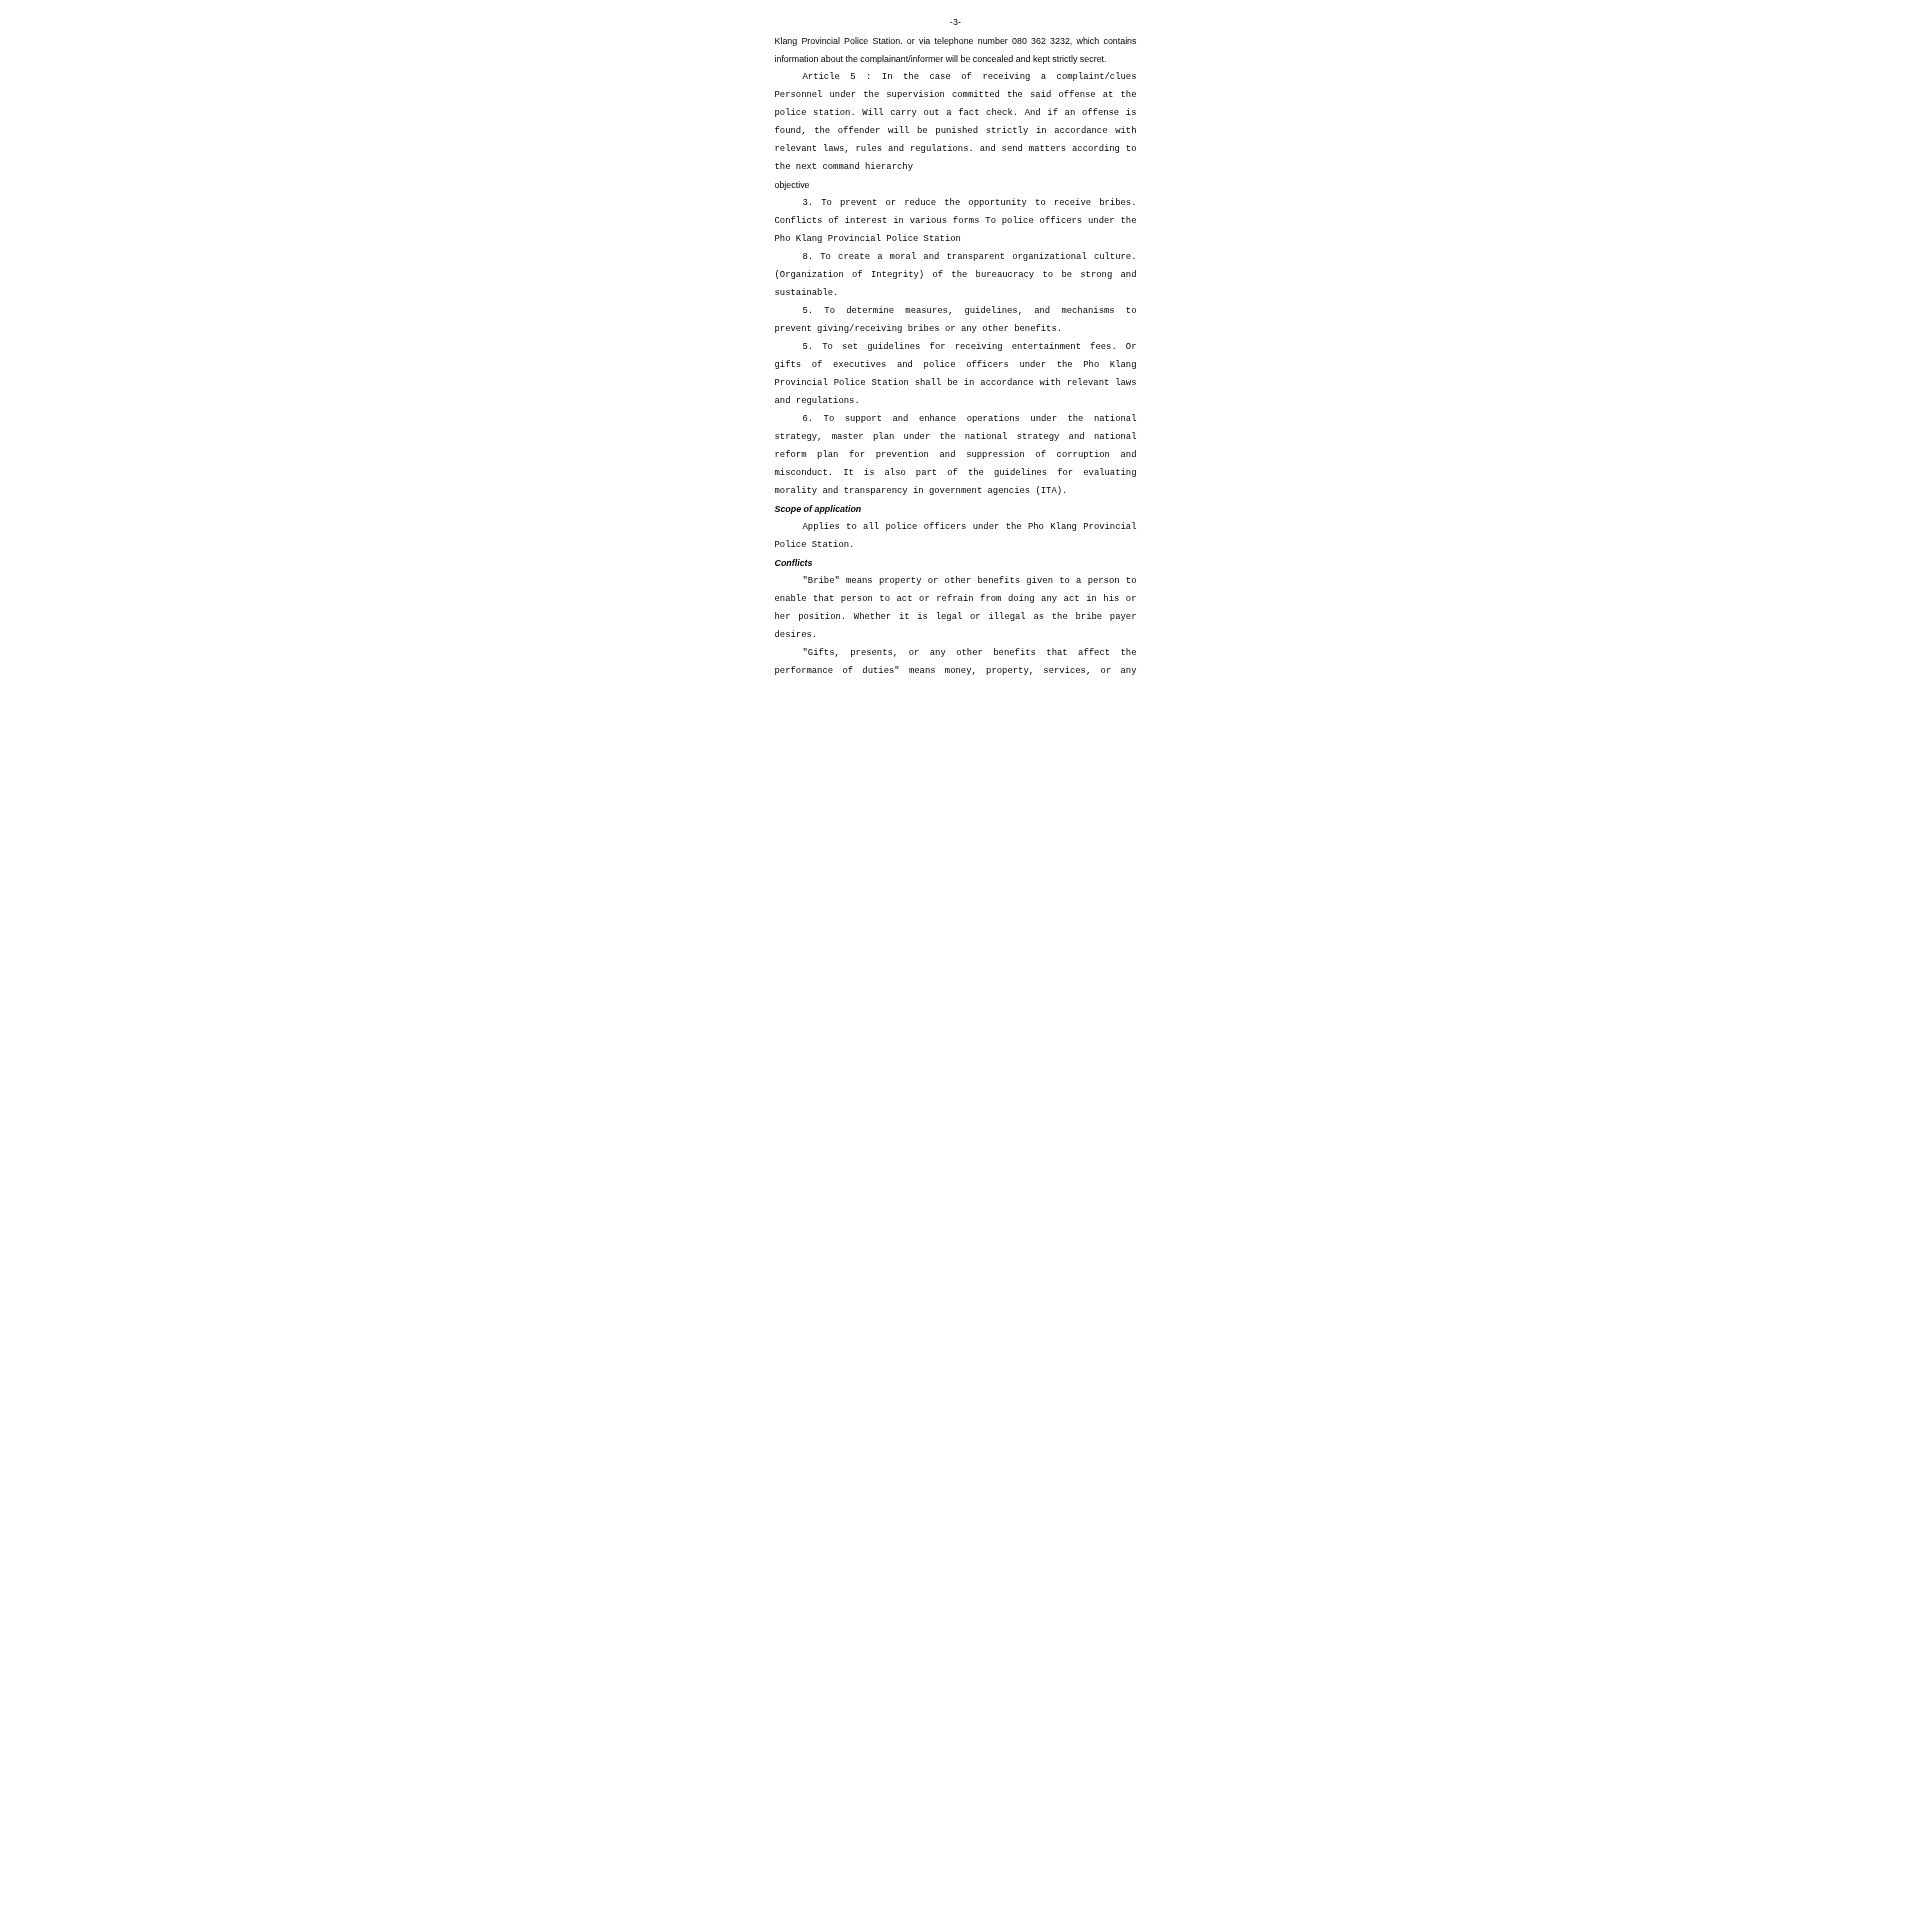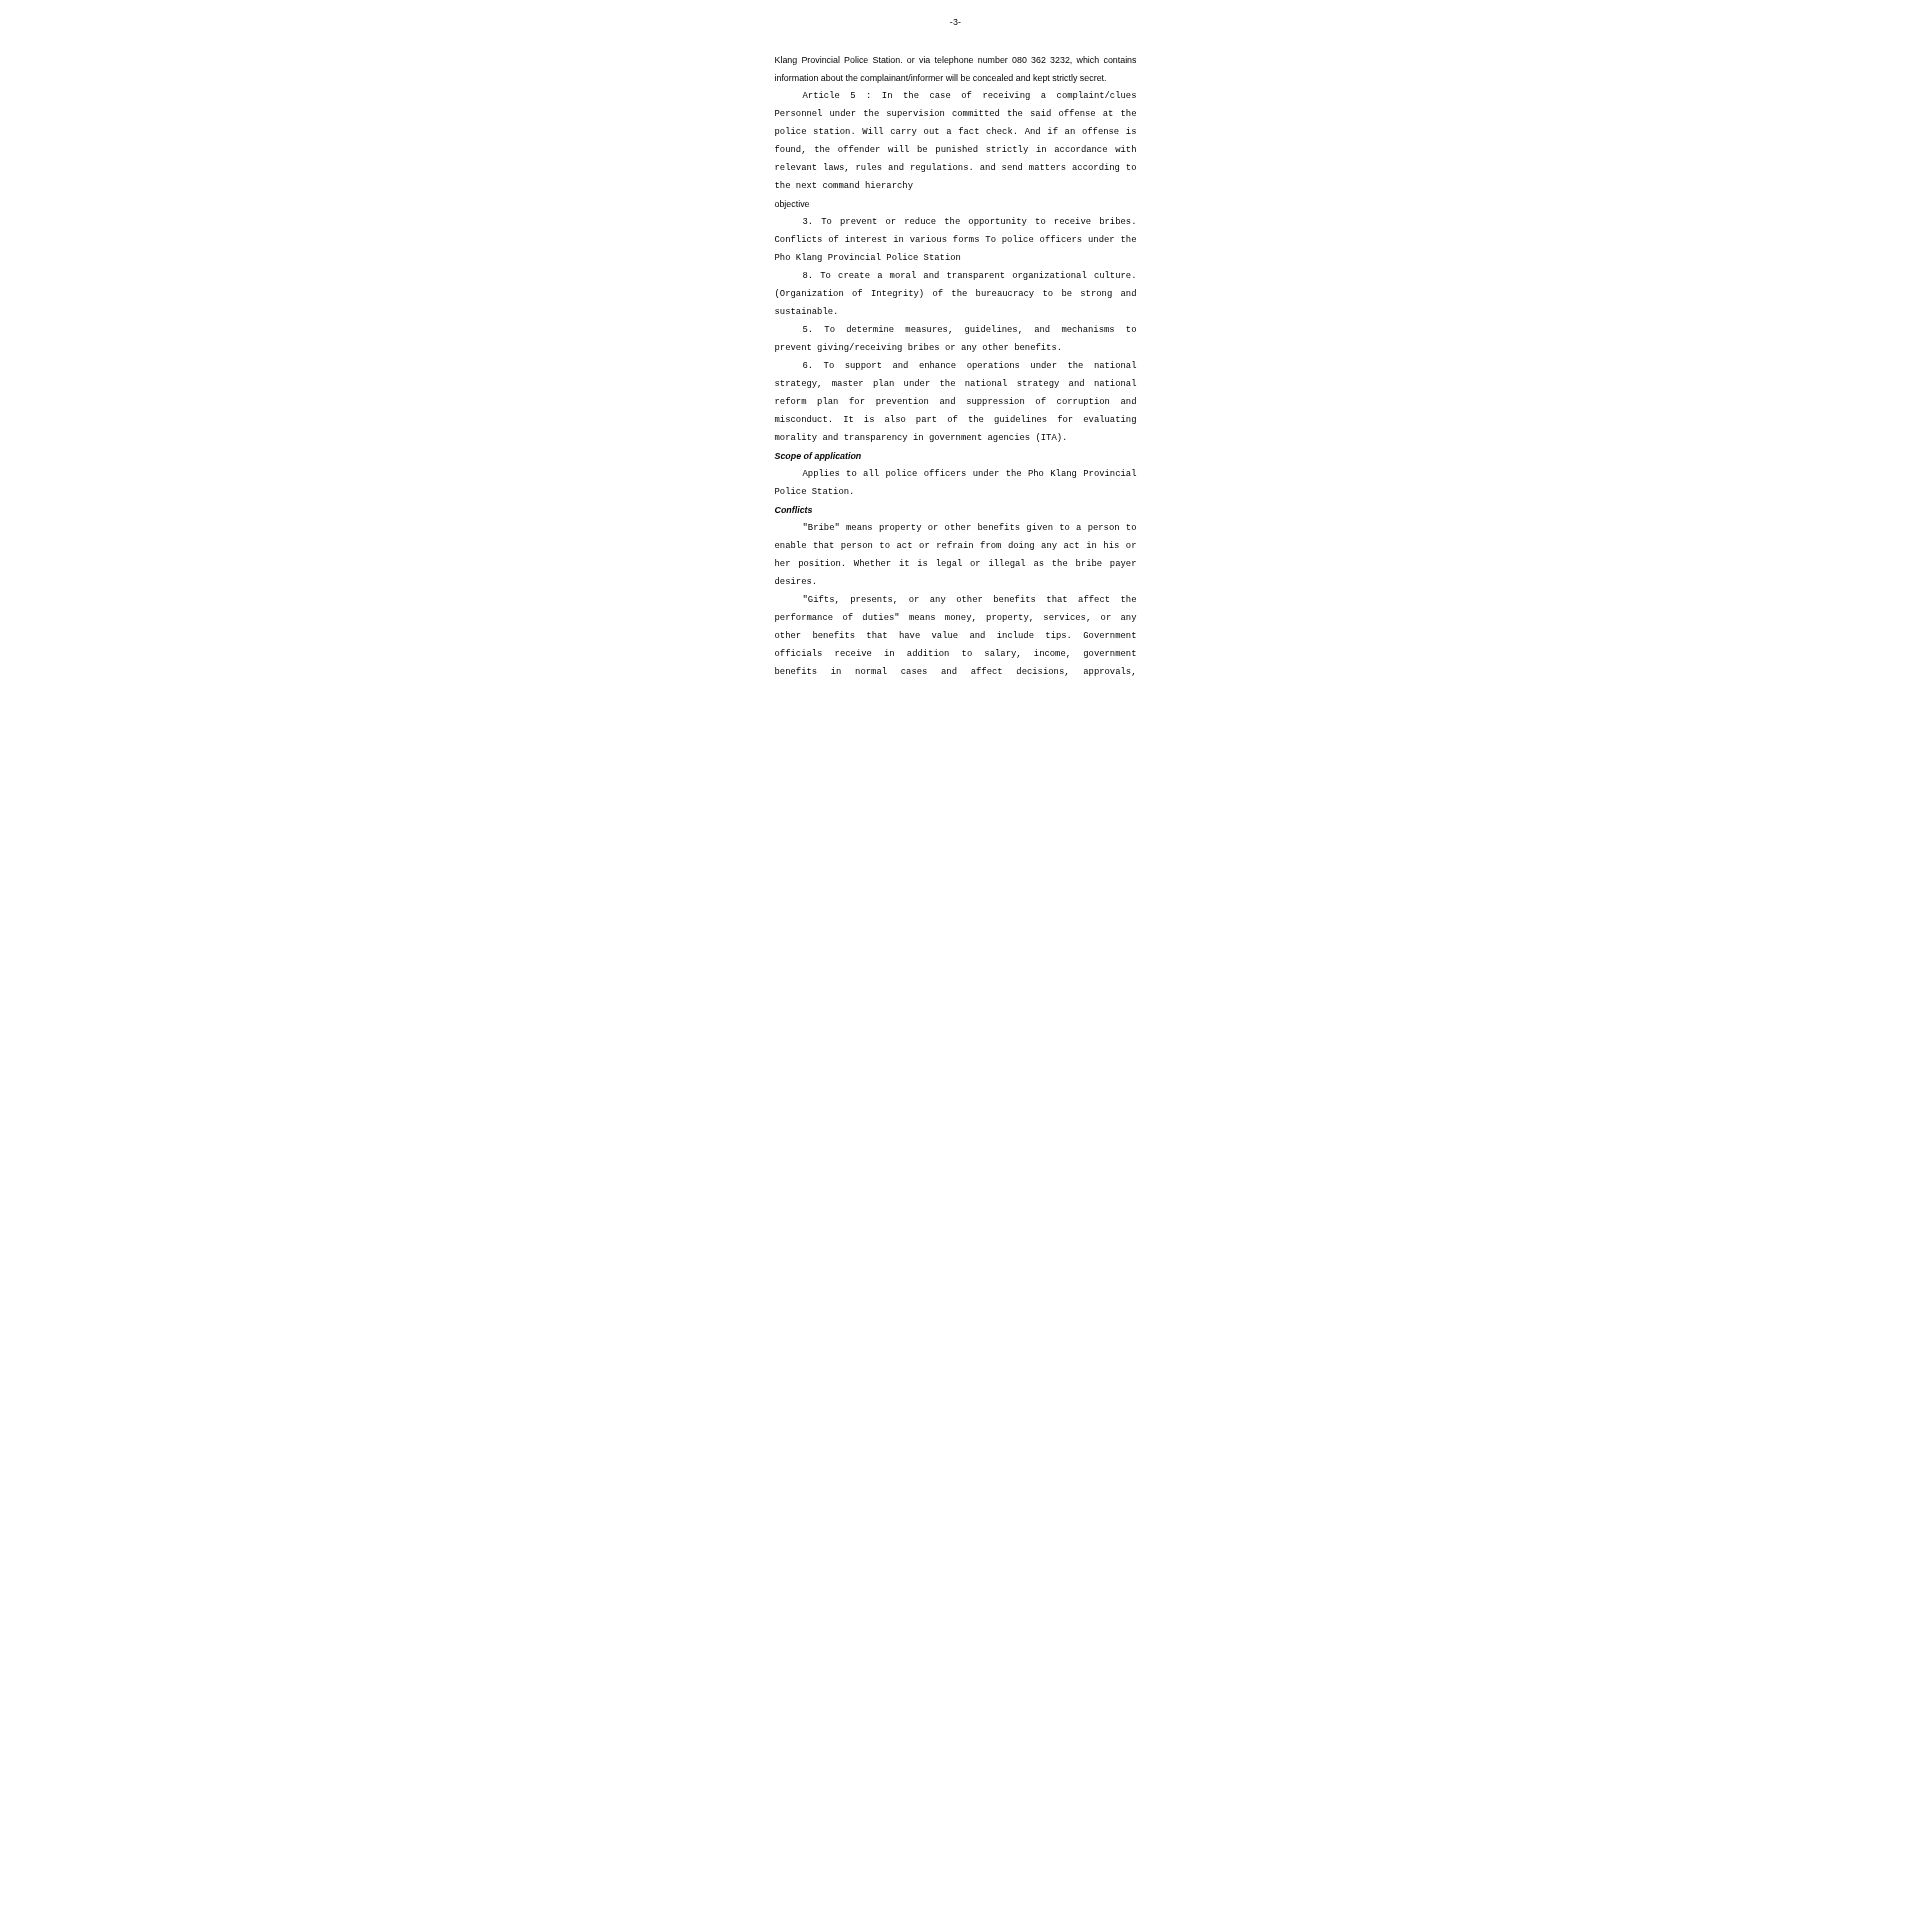--- a/index.html
+++ b/index.html
@@ -19,21 +19,21 @@
     font-family: "Liberation Sans", sans-serif;
     font-size: 8.9px;
     line-height: 18px;
     overflow: hidden;
   }
   .page-number {
     text-align: center;
     letter-spacing: 0.2px;
   }
   .content {
-    margin-top: 20px;
+    margin-top: 1px;
     text-align: justify;
   }
   .content p {
     margin: 0;
     padding: 0;
   }
   .content p.indent {
     text-indent: 28px;
     font-family: Liberation Mono, monospace;
   }
@@ -48,20 +48,21 @@
 
 <div class="page">
   <div class="page-number">-3-</div>
   <div class="content" id="content">
       <p class="">Klang Provincial Police Station. or via telephone number 080 362 3232, which contains information about the complainant/informer will be concealed and kept strictly secret.</p>
       <p class="indent ">Article 5 : In the case of receiving a complaint/clues Personnel under the supervision committed the said offense at the police station. Will carry out a fact check. And if an offense is found, the offender will be punished strictly in accordance with relevant laws, rules and regulations. and send matters according to the next command hierarchy</p>
       <p class="">objective</p>
       <p class="indent ">3. To prevent or reduce the opportunity to receive bribes. Conflicts of interest in various forms To police officers under the Pho Klang Provincial Police Station</p>
       <p class="indent ">8. To create a moral and transparent organizational culture. (Organization of Integrity) of the bureaucracy to be strong and sustainable.</p>
       <p class="indent ">5. To determine measures, guidelines, and mechanisms to prevent giving/receiving bribes or any other benefits.</p>
+      <p class="indent ">5. To set guidelines for receiving entertainment fees. Or gifts of executives and police officers under the Pho Klang Provincial Police Station shall be in accordance with relevant laws and regulations.</p>
       <p class="indent ">6. To support and enhance operations under the national strategy, master plan under the national strategy and national reform plan for prevention and suppression of corruption and misconduct. It is also part of the guidelines for evaluating morality and transparency in government agencies (ITA).</p>
       <p class="bold">Scope of application</p>
       <p class="indent ">Applies to all police officers under the Pho Klang Provincial Police Station.</p>
       <p class="bold">Conflicts</p>
       <p class="indent ">"Bribe" means property or other benefits given to a person to enable that person to act or refrain from doing any act in his or her position. Whether it is legal or illegal as the bribe payer desires.</p>
       <p class="indent ">"Gifts, presents, or any other benefits that affect the performance of duties" means money, property, services, or any other benefits that have value and include tips. Government officials receive in addition to salary, income, government benefits in normal cases and affect decisions, approvals, permissions, or anything else in performing their duties in a manner that</p>
     </div>
 </div>
 
 

